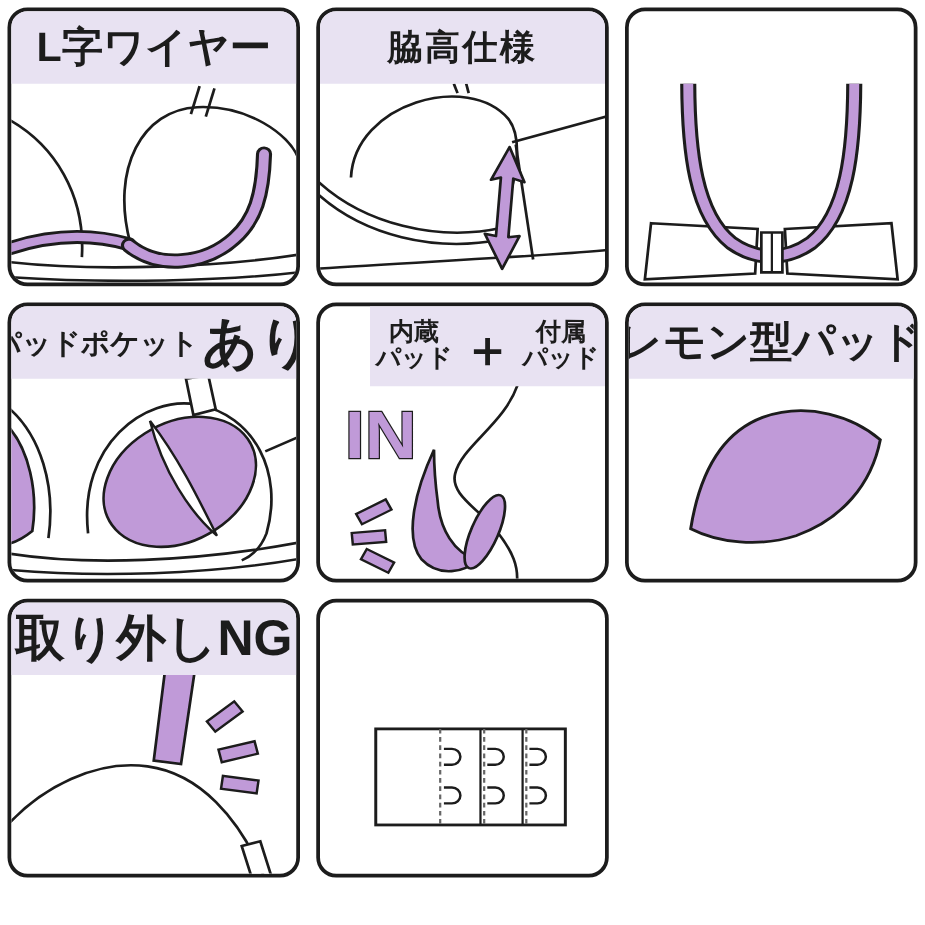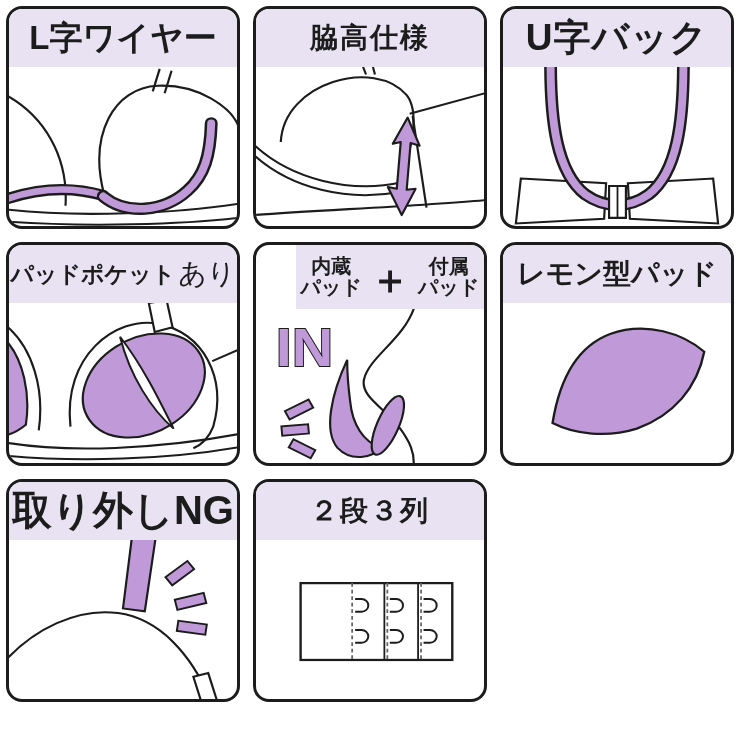--- a/index.html
+++ b/index.html
@@ -6,24 +6,24 @@
   .board{width:740px;height:708px;box-sizing:border-box;padding:6px;background:#fff;
          display:grid;grid-template-columns:repeat(3,1fr);grid-template-rows:repeat(3,1fr);gap:13px;}
   .panel{position:relative;box-sizing:border-box;border:3px solid #1c1c1c;border-radius:16px;
          background:#fff;overflow:hidden;}
   .hdr{height:58px;background:#e8e2f2;display:flex;align-items:center;justify-content:center;
        color:#1c1c1c;font-weight:700;white-space:nowrap;}
   .hdr-tall{height:64px;margin-left:40px;}
   .t33{font-size:33px;}
   .t40{font-size:28px;letter-spacing:2px;}
   .t38{font-size:37px;letter-spacing:1px;}
-  .t30{font-size:28px;}
+  .t30{font-size:34px;}
   .t35{font-size:40px;}
   .t-sm{font-size:23px;font-weight:700;}
-  .t-xl{font-size:28px;font-weight:400;margin-left:3px;}
+  .t-xl{font-size:44px;font-weight:700;margin-left:3px;}
   .stack{display:flex;flex-direction:column;align-items:center;line-height:1.06;font-size:20px;font-weight:700;}
   .plus{font-size:40px;font-weight:700;margin:0 8px;transform:translateY(2px);}
   .art{position:absolute;left:0;right:0;bottom:0;top:58px;width:100%;height:calc(100% - 58px);display:block;}
   .art-tall{top:64px;height:calc(100% - 64px);}
   .cell-empty{background:#fff;}
 </style>
 </head>
 <body>
 
 <div class="board">
@@ -63,23 +63,20 @@
         <path d="M-3,93 C35,130 93,144 146,133"></path>
         <path d="M155,50 L231,28"></path>
         <path d="M158,52 L172,150"></path>
         <path d="M-3,158 C60,153 170,148 231,142"></path>
       </g>
       <path d="M153,54 L138,82 L146,80 L142,130 L133,128 L147,158 L161,130 L152,131 L156,81 L165,84 Z" fill="#c09ad8" stroke="#1c1c1c" stroke-width="2.2" stroke-linejoin="round"></path>
     </svg>
   </div>
 
   <div class="panel">
-    <div class="hdr">
-      <span class="t38">U字バック</span>
-    </div>
     <svg class="art" viewBox="0 0 230 170" preserveAspectRatio="none">
       <g fill="#ffffff" stroke="#1c1c1c" stroke-width="2.2" stroke-linejoin="miter">
         <path d="M18,119 L104,124 L102,162 L13,167 Z"></path>
         <path d="M126,124 L212,119 L217,167 L128,162 Z"></path>
       </g>
       <g fill="none">
         <path d="M48,-4 C48,58 54,112 83,136 C103,151 127,151 147,136 C176,112 182,58 182,-4" stroke="#1c1c1c" stroke-width="13"></path>
         <path d="M48,-4 C48,58 54,112 83,136 C103,151 127,151 147,136 C176,112 182,58 182,-4" stroke="#c09ad8" stroke-width="8"></path>
       </g>
       <g>
@@ -151,23 +148,20 @@
       <g fill="#c09ad8" stroke="#1c1c1c" stroke-width="2">
         <rect x="158" y="30" width="28" height="11" transform="rotate(-38 172 35)"></rect>
         <rect x="168" y="60" width="30" height="11" transform="rotate(-14 183 65)"></rect>
         <rect x="170" y="88" width="29" height="11" transform="rotate(8 184 93)"></rect>
       </g>
       <path d="M186,146 L201,142 L210,172 L195,176 Z" fill="#ffffff" stroke="#1c1c1c" stroke-width="2.2"></path>
     </svg>
   </div>
 
   <div class="panel">
-    <div class="hdr">
-      <span class="t40">２段３列</span>
-    </div>
     <svg class="art" viewBox="0 0 230 170" preserveAspectRatio="none">
       <rect x="45" y="46" width="153" height="82" fill="#ffffff" stroke="#1c1c1c" stroke-width="2.4"></rect>
       <g stroke="#1c1c1c" stroke-width="1.8">
         <path d="M129.5,46 V128"></path>
         <path d="M163.5,46 V128"></path>
       </g>
       <g stroke="#666666" stroke-width="1.8" stroke-dasharray="4 3">
         <path d="M97,46 V128"></path>
         <path d="M132.5,46 V128"></path>
         <path d="M166.5,46 V128"></path>

